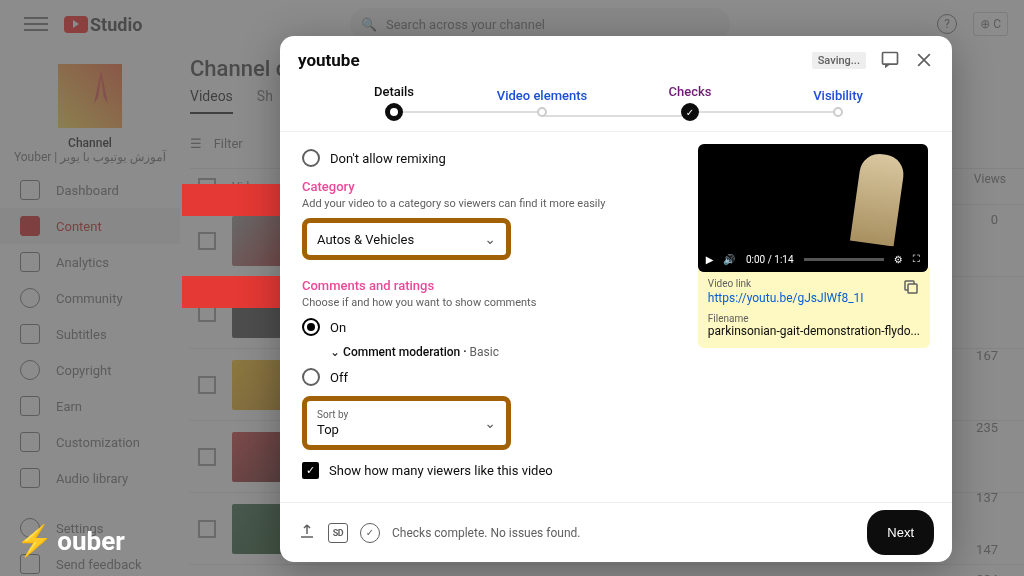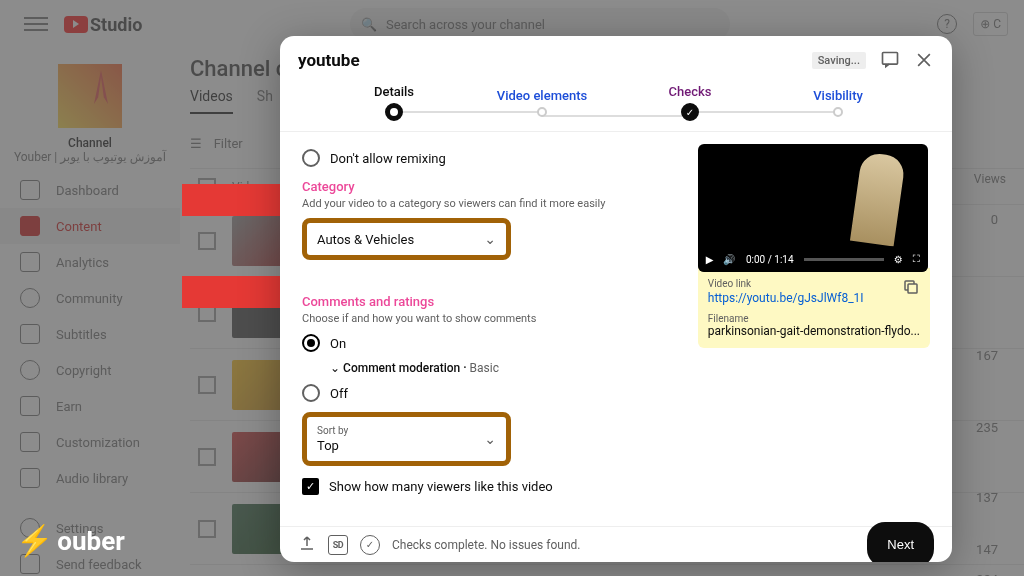--- a/index.html
+++ b/index.html
@@ -67,21 +67,21 @@
   .cbox{width:17px;height:17px;background:#000;border-radius:2px;color:#fff;display:flex;align-items:center;justify-content:center;font-size:11px}
   .preview{width:230px;height:128px;background:#000;border-radius:6px;position:relative;overflow:hidden;margin-top:4px}
   .p-fig{position:absolute;right:28px;top:10px;width:44px;height:90px;background:linear-gradient(180deg,#d9c7a0,#a89060);border-radius:20px 20px 0 0;transform:rotate(8deg)}
   .p-ctrl{position:absolute;left:0;right:0;bottom:0;height:26px;background:rgba(0,0,0,.6);display:flex;align-items:center;gap:10px;padding:0 8px;color:#fff;font-size:10px}
   .p-ctrl .bar{flex:1;height:3px;background:#555;position:relative}
   .meta{background:#fef9c3;border-radius:0 0 6px 6px;padding:10px;margin-top:-4px}
   .meta-lbl{font-size:10px;color:#606060}
   .meta-val{font-size:12px;color:#065fd4;margin:2px 0 8px;word-break:break-all}
   .meta-fn{font-size:12px;color:#0d0d0d;white-space:nowrap;overflow:hidden;text-overflow:ellipsis}
   .copy{float:right;color:#606060}
-  .m-ft{height:36px;border-top:1px solid #eee;display:flex;align-items:center;padding:0 18px;gap:12px;font-size:12px;color:#606060}
+  .m-ft{height:60px;border-top:1px solid #eee;display:flex;align-items:center;padding:0 18px;gap:12px;font-size:12px;color:#606060}
   .ft-ico{width:20px;height:20px;border:1.5px solid #606060;border-radius:3px;display:flex;align-items:center;justify-content:center;font-size:10px}
   .next{margin-left:auto;background:#0d0d0d;color:#fff;border:none;border-radius:18px;padding:15px 20px;font-size:13px;font-weight:500;cursor:pointer}
   .chev::after{content:'⌄';font-size:14px;color:#606060}
   svg{width:100%;height:100%}
 </style>
 </head>
 <body>
 
 <div class="bg">
   <div class="topbar">
@@ -240,21 +240,21 @@
           <span>Don't allow remixing</span>
         </div>
 
       <div class="sec-label">Category</div>
       <div class="sec-desc">Add your video to a category so viewers can find it more easily</div>
       <div class="dd">
         <span>Autos &amp; Vehicles</span>
           <span class="chev"></span>
       </div>
 
-      <div class="sec-label" style="margin-top:34px">Comments and ratings</div>
+      <div class="sec-label" style="margin-top:18px">Comments and ratings</div>
       <div class="sec-desc">Choose if and how you want to show comments</div>
       <div class="radio">
           <div class="r on"></div>
           <span>On</span>
         </div>
       <div class="expand">⌄ <span>Comment moderation</span> · <span class="basic">Basic</span></div>
       <div class="radio">
           <div class="r"></div>
           <span>Off</span>
         </div>

